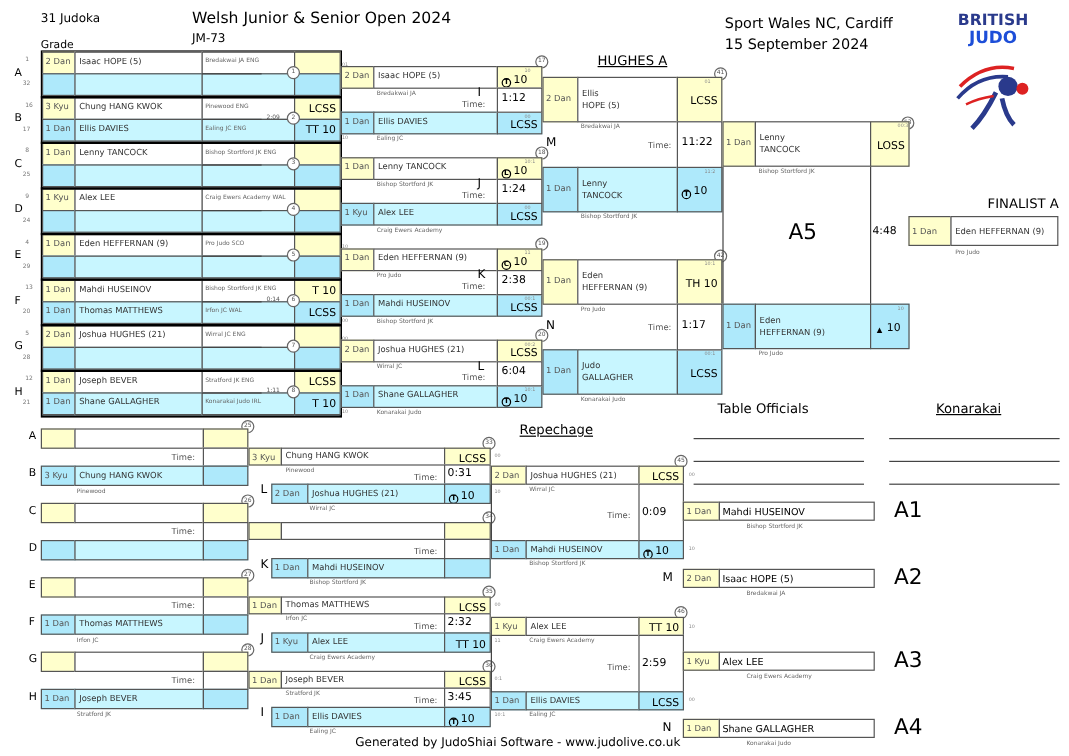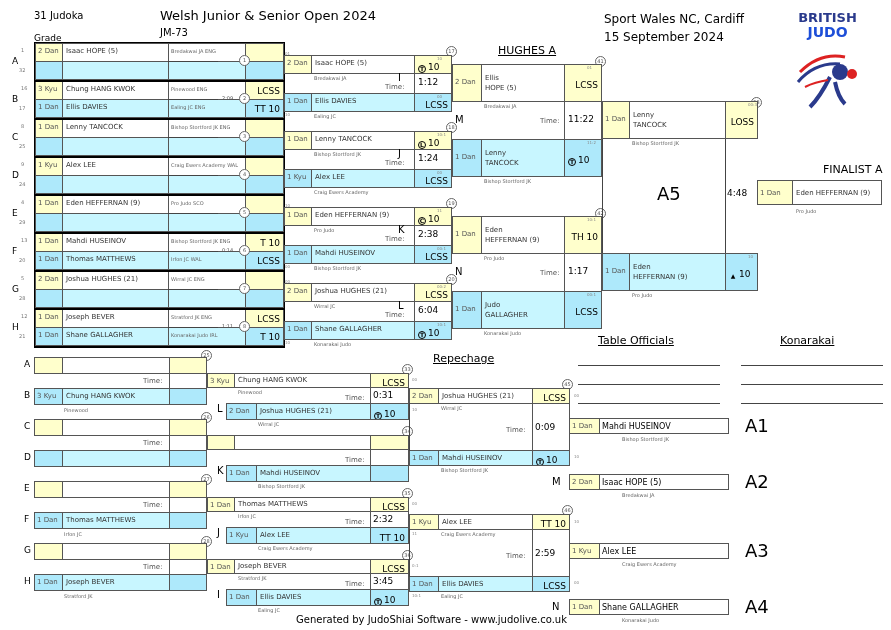--- a/index.html
+++ b/index.html
@@ -49,21 +49,21 @@
     <circle cx="50" cy="30" r="8" fill="#2a3a8c"></circle>
     <circle cx="62" cy="32" r="5" fill="#d22"></circle>
     <path d="M40 35 Q30 55 20 65 M45 40 Q48 55 55 62" stroke="#2a3a8c" stroke-width="4" fill="none"></path>
     <path d="M15 45 Q25 40 38 38" stroke="#d22" stroke-width="2" fill="none"></path>
   </svg>
 </div>
 
 <div class="abs" style="left:498px;top:44px;font-size:11px;text-decoration:underline;">HUGHES A</div>
 <div class="abs" style="left:782px;top:163px;font-size:11px;margin-left:41px;">FINALIST A</div>
 <div class="abs" style="left:433px;top:352px;font-size:11px;text-decoration:underline;">Repechage</div>
-<div class="abs" style="left:598px;top:334px;font-size:11px;text-decoration:underline;">Table Officials</div>
+<div class="abs" style="left:598px;top:334px;font-size:11px;">Table Officials</div>
 <div class="abs" style="left:780px;top:334px;font-size:11px;text-decoration:underline;">Konarakai</div>
 <div class="hl" style="left:578px;top:365px;width:142px;"></div>
 <div class="hl" style="left:578px;top:384px;width:142px;"></div>
 <div class="hl" style="left:578px;top:403px;width:142px;"></div>
 <div class="hl" style="left:741px;top:365px;width:142px;"></div>
 <div class="hl" style="left:741px;top:384px;width:142px;"></div>
 <div class="hl" style="left:741px;top:403px;width:142px;"></div>
 <div class="abs" style="left:296px;top:614px;font-size:10px;">Generated by JudoShiai Software - www.judolive.co.uk</div>
 
 <div class="abs" style="left:34px;top:42px;width:251px;height:306px;border:2px solid #000;"></div>

